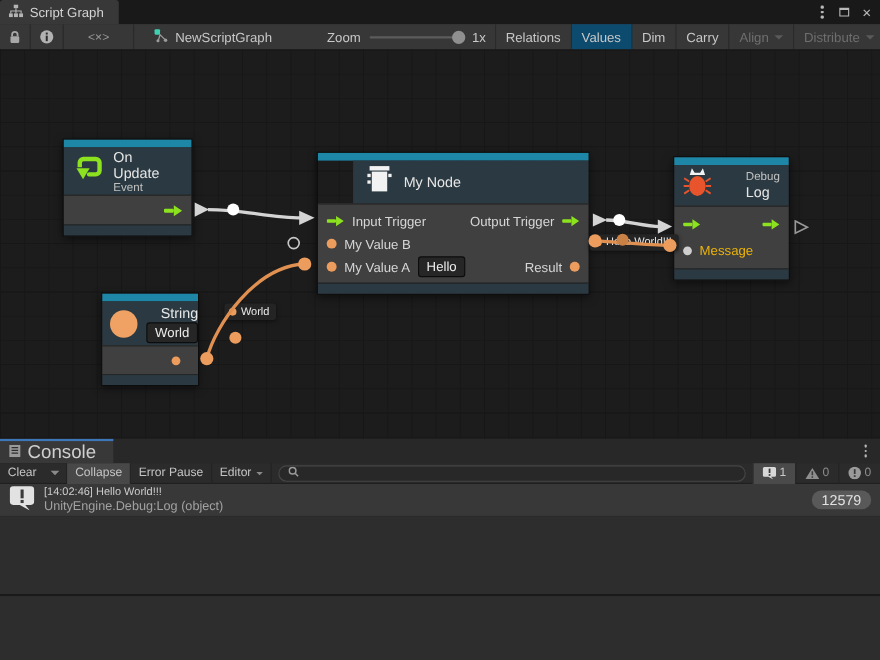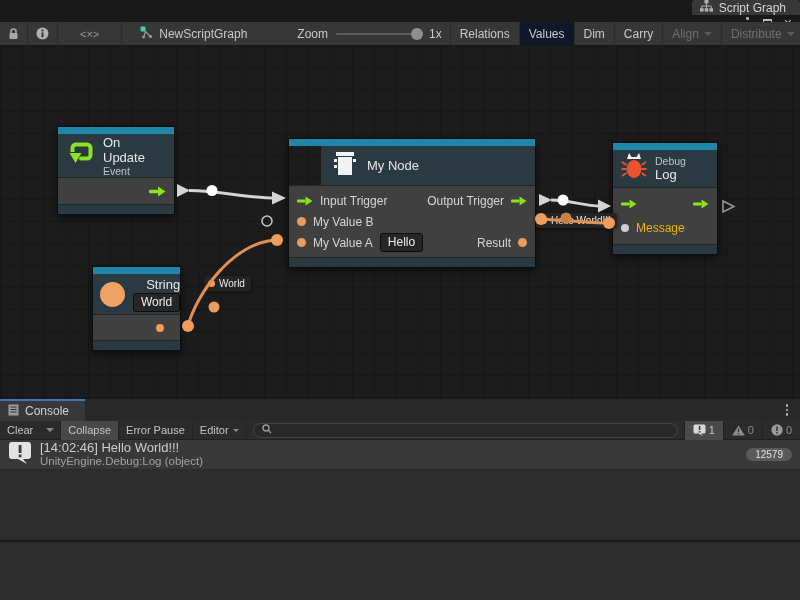--- a/index.html
+++ b/index.html
@@ -2,37 +2,37 @@
 <html><head>
 <meta charset="utf-8">
 <style>
   * { margin:0; padding:0; box-sizing:border-box; }
   html,body { width:800px; height:600px; overflow:hidden; }
   body { font-family:"Liberation Sans", sans-serif; background:#282828; color:#c8c8c8;
          position:relative; -webkit-font-smoothing:antialiased; }
 
   
   .tabbar { position:absolute; top:0; left:0; width:800px; height:22px; background:#191919;
-            display:flex; align-items:flex-end;flex-direction:column; }
+            display:flex; align-items:flex-end; }
   .tab { height:22px; background:#383838; display:flex; align-items:center; gap:6px;
          padding:0 14px 0 8px; font-size:12px; color:#d4d4d4; border-radius:3px 3px 0 0; }
   .win-controls { margin-left:auto; display:flex; align-items:center; gap:12px; padding-right:8px; height:22px; }
   .vdots { display:flex; flex-direction:column; gap:2px; padding:2px; }
   .vdots i { width:2.5px; height:2.5px; background:#b8b8b8; border-radius:50%; }
   .win-sq { width:9px; height:8px; border:1.5px solid #b8b8b8; border-top-width:2.5px; }
   .win-x { color:#b8b8b8; font-size:14px; line-height:1; }
 
   
   .gtoolbar { position:absolute; top:22px; left:0; width:800px; height:23px; background:#373737;
               display:flex; align-items:center; font-size:12px; color:#c8c8c8; }
   .tbtn { height:23px; display:flex; align-items:center; justify-content:center; padding:0 9px;
           border-right:1px solid #2a2a2a; white-space:nowrap; }
   .tbtn.icon-btn { padding:0 8px; }
   .tbtn.wide { padding:0 22px; }
-  .tbtn.active { background:#0f172a; }
+  .tbtn.active { background:#0c4a6e; }
   .tbtn.dim { color:#6e6e6e; }
   .caret { width:0; height:0; border-left:4px solid transparent; border-right:4px solid transparent;
            border-top:4px solid #8a8a8a; margin-left:5px; display:inline-block; }
   .tbtn.dim .caret { border-top-color:#5a5a5a; }
   .graph-ref { display:flex; align-items:center; gap:6px; padding:0 10px 0 18px; }
   .zoom-wrap { display:flex; align-items:center; gap:8px; padding:0 8px 0 40px; border-right:1px solid #2a2a2a; height:23px; }
   .zoom-track { position:relative; width:85px; height:2px; background:#5c5c5c; border-radius:1px; }
   .zoom-handle { position:absolute; right:-2px; top:-5px; width:12px; height:12px; border-radius:50%; background:#8f8f8f; }
   .rbtns { display:flex; height:23px; }
 
@@ -63,55 +63,55 @@
   
   #node-onupdate { left:57px; top:81px; width:118px; }
   #node-onupdate .n-head { height:43px; }
   #node-onupdate .n-body { height:27px; padding:0; }
   #node-mynode { left:288px; top:93px; width:248px; }
   #node-mynode .n-head { height:39px;margin-left:32px; }
   #node-string { left:92px; top:221px; width:89px; }
   #node-string .n-head { height:40px; padding:0 7px; }
   #node-string .n-body { height:26px; padding:0; }
   #node-debug { left:612px; top:97px; width:106px; }
-  #node-debug .n-head { height:37px; padding:0 8px; }
+  #node-debug .n-head { height:37px; padding:0 8px;justify-content:space-between; }
   #node-debug .prow { height:24px; }
 
   .bubble { position:absolute; z-index:2; background:#242424; border-radius:3px; display:flex;
             align-items:center; gap:4px; padding:2px 6px 2px 4px; font-size:10px; color:#eaeaea;
             box-shadow:0 1px 4px rgba(0,0,0,.5); }
   .bubble .pdot { width:7px; height:7px; }
   #wires { position:absolute; left:0; top:0; z-index:3; pointer-events:none; }
 
   
   .console { position:absolute; left:0; top:399px; width:800px; height:201px; background:#2d2d2d; }
   .c-tabbar { position:relative; height:22px; background:#282828; display:flex; }
   .c-tab { height:22px; background:#383838; border-top:2px solid #3d77b8; display:flex; align-items:center;
-           gap:6px; padding:0 16px 0 8px; font-size:12px; color:#cfcfcf; }
+           gap:6px; padding:0 16px 0 8px; font-size:17px; color:#cfcfcf; }
   .c-menu { margin-left:auto; display:flex; align-items:center; padding-right:10px; }
   .c-toolbar { height:19px; background:#2b2b2b; border-bottom:1px solid #1f1f1f; display:flex; align-items:center;
                font-size:11px; color:#c4c4c4; }
   .cbtn { height:19px; display:flex; align-items:center; padding:0 7px; border-right:1px solid #232323; white-space:nowrap; }
   .cbtn.active { background:#484848; }
   .cbtn .caret { border-left-width:3.5px; border-right-width:3.5px; border-top-width:3.5px; margin-left:4px; }
   .clear-caret { height:19px; display:flex; align-items:center; padding:0 6px; border-right:1px solid #232323; }
   .c-search { flex:1; height:15px; margin:0 6px; background:#282828; border:1px solid #464646;
               border-radius:8px; display:flex; align-items:center; padding:0 8px; gap:5px; }
   .c-search input { background:transparent; border:none; outline:none; color:#cccccc; font-size:11px; width:100%; }
   .cnt-btn { height:19px; display:flex; align-items:center; gap:3px; padding:0 8px; border-left:1px solid #232323;
              font-size:11px; color:#c8c8c8; }
   .cnt-btn.active { background:#4a4a4a; }
   .cnt-btn.off { color:#8c8c8c; }
   .log-list { height:100px; background:#2d2d2d; }
   .log-row { height:30px; background:#383838; border-bottom:1px solid #2a2a2a; display:flex; align-items:center;
              padding:0 8px; gap:8px; }
   .log-lines { display:flex; flex-direction:column; justify-content:center; line-height:13.5px; }
-  .log-l1 { font-size:13px; color:#cdcdcd; }
+  .log-l1 { font-size:10px; color:#cdcdcd; }
   .log-l2 { font-size:11.5px; color:#a2a2a2; }
-  .log-count { margin-left:auto; background:#595959; color:#e2e2e2; font-size:10px; border-radius:9px;
+  .log-count { margin-left:auto; background:#595959; color:#e2e2e2; font-size:13px; border-radius:9px;
                padding:1px 9px; }
   .c-divider { height:2px; background:#191919; }
   .c-detail { height:58px; background:#2d2d2d; }
 </style>
 </head>
 <body>
 
 <div class="tabbar">
   <div class="tab">
     <span>

